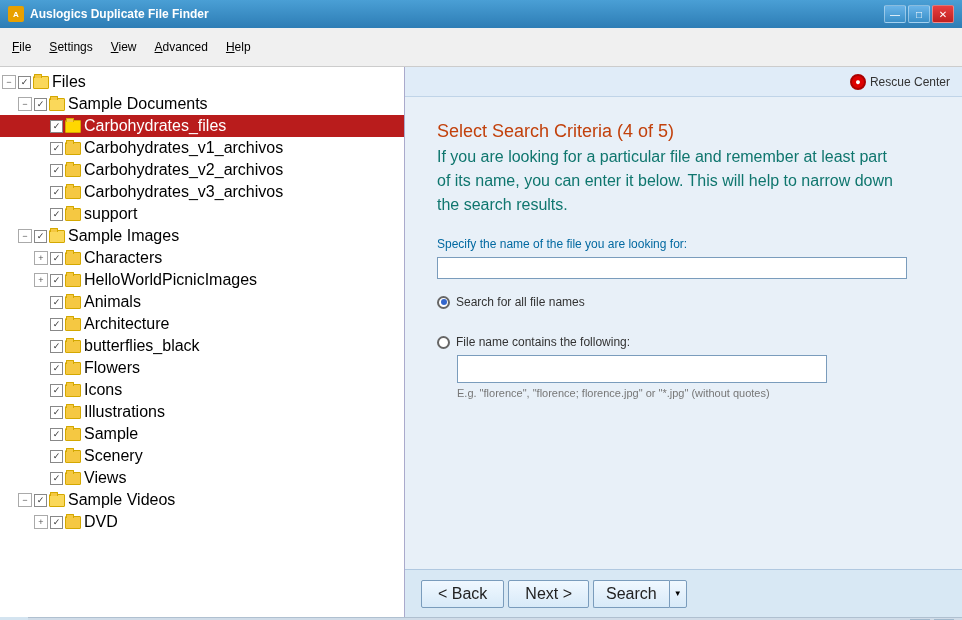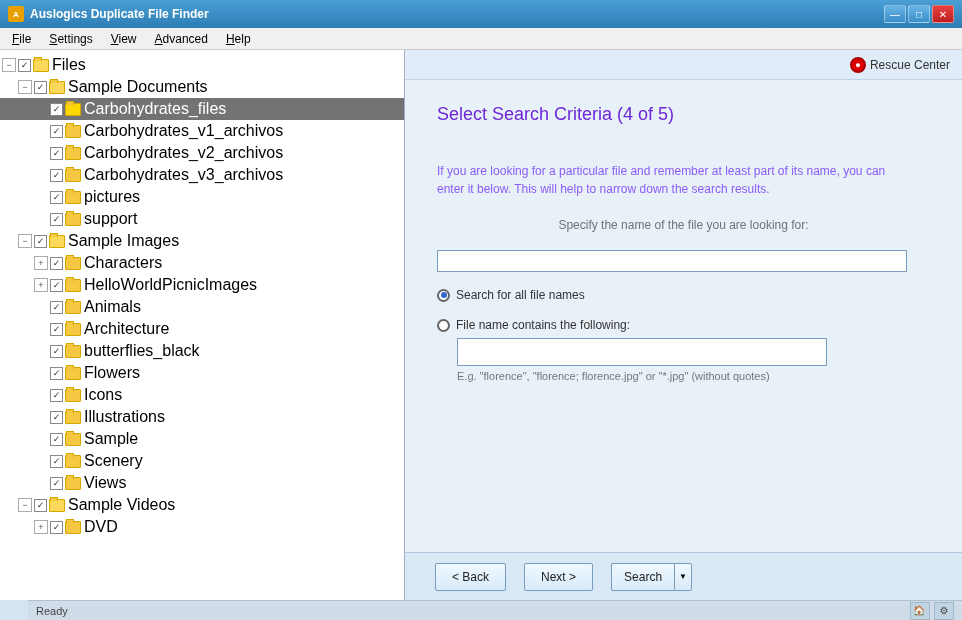--- a/index.html
+++ b/index.html
@@ -21,21 +21,21 @@
     .title-btn { width: 22px; height: 18px; border: 1px solid rgba(255,255,255,0.4); background: linear-gradient(to bottom, #6ab4e8, #3a8fc8); color: white; font-size: 10px; cursor: pointer; display: flex; align-items: center; justify-content: center; border-radius: 2px; }
     .title-btn.close { background: linear-gradient(to bottom, #e84040, #c02020); }
 
     
     .menu-bar {
       background: #f0f0f0;
       border-bottom: 1px solid #ccc;
       padding: 2px 4px;
       display: flex;
       gap: 2px;
-      height: 22px;
+      height: 39px;
       align-items: center;
     }
     .menu-item { padding: 2px 8px; font-size: 12px; cursor: pointer; border-radius: 2px; }
     .menu-item span { text-decoration: underline; }
 
     
     .main-container {
       display: flex;
       height: calc(620px - 28px - 22px - 20px);
     }
@@ -60,21 +60,21 @@
     .tree-container::-webkit-scrollbar-thumb { background: #b0c8e0; border: 1px solid #8ab; }
 
     .tree-item {
       display: flex;
       align-items: center;
       padding: 2px 2px;
       cursor: pointer;
       white-space: nowrap;
       min-height: 20px;
     }
-    .tree-item.selected { background: #737373; color: white; }
+    .tree-item.selected { background: #b91c1c; color: white; }
 
     .tree-indent { display: inline-block; width: 16px; flex-shrink: 0; }
     .tree-expand { width: 14px; height: 14px; display: inline-flex; align-items: center; justify-content: center; cursor: pointer; flex-shrink: 0; color: #555; font-size: 9px; border: 1px solid #aaa; background: white; margin-right: 2px; }
     .tree-expand.spacer { border: none; background: transparent; }
     .checkbox { width: 13px; height: 13px; border: 1px solid #888; background: white; display: inline-flex; align-items: center; justify-content: center; flex-shrink: 0; margin-right: 2px; }
     .checkbox.checked::after { content: '✓'; font-size: 9px; color: #333; }
     .folder-icon { width: 16px; height: 13px; background: #f5c842; border: 1px solid #d4a800; border-radius: 1px; margin-right: 3px; flex-shrink: 0; position: relative; display: inline-flex; }
     .folder-icon::before { content: ''; position: absolute; top: -3px; left: 0; width: 6px; height: 3px; background: #f5c842; border: 1px solid #d4a800; border-bottom: none; border-radius: 1px 1px 0 0; }
     .folder-icon.open { background: #fad85a; }
     .tree-label { font-size: 16px; }
@@ -98,34 +98,34 @@
       height: 30px;
     }
     .rescue-icon { width: 16px; height: 16px; border-radius: 50%; background: #d00; border: 2px solid #a00; display: inline-flex; align-items: center; justify-content: center; color: white; font-size: 9px; font-weight: bold; margin-right: 4px; }
     .rescue-label { font-size: 12px; color: #333; }
 
     .content-area {
       flex: 1;
       padding: 24px 32px;
       overflow-y: auto;
     }
-    .step-title { font-size: 18px; color: #6d28d9; margin-bottom: 37px; font-weight: normal; }
-    .description { font-size: 12px; color: #8b5cf6; line-height: 1.5; margin-bottom: 20px; max-width: 460px; }
-    .field-label { font-size: 12px; color: #737373; margin-bottom: 18px; text-align: center; }
+    .step-title { font-size: 18px; color: #c2410c; margin-bottom: 3px; font-weight: normal; }
+    .description { font-size: 16px; color: #0f766e; line-height: 1.5; margin-bottom: 20px; max-width: 460px; }
+    .field-label { font-size: 12px; color: #0369a1; margin-bottom: 6px; }
     .text-input-full {
       width: 100%;
       max-width: 470px;
       height: 22px;
       border: 1px solid #7a9cbc;
       background: white;
       padding: 2px 4px;
       font-size: 12px;
       outline: none;
     }
-    .radio-group { margin-top: 16px; display: flex; flex-direction: column; gap: 16px; }
+    .radio-group { margin-top: 16px; display: flex; flex-direction: column; gap: 26px; }
     .radio-option { display: flex; align-items: center; gap: 6px; font-size: 12px; color: #333; }
     .radio-btn { width: 13px; height: 13px; border-radius: 50%; border: 2px solid #666; background: white; display: inline-flex; align-items: center; justify-content: center; flex-shrink: 0; }
     .radio-btn.selected::after { content: ''; width: 6px; height: 6px; border-radius: 50%; background: #3366cc; display: block; }
 
     .filename-input-container { margin-left: 20px; margin-top: 6px; }
     .filename-input {
       width: 370px;
       height: 28px;
       border: 1px solid #7a9cbc;
       background: white;
@@ -143,25 +143,24 @@
       justify-content: flex-start;
       gap: 4px;
       align-items: center;
       height: 48px;
     }
     .btn {
       height: 28px;
       padding: 0 16px;
       border: 1px solid #7a9cbc;
       background: linear-gradient(to bottom, #f0f8ff, #d8eaf8);
-      font-size: 12px;
+      font-size: 16px;
       cursor: pointer;
       color: #222;
       border-radius: 2px;
-      margin-left: 14px;
     }
     .btn-search-container { display: flex; }
     .btn-search-main { border-right: none; border-radius: 2px 0 0 2px; padding: 0 12px; }
     .btn-search-dropdown {
       width: 18px;
       height: 28px;
       border: 1px solid #7a9cbc;
       background: linear-gradient(to bottom, #f0f8ff, #d8eaf8);
       cursor: pointer;
       display: flex;
@@ -252,28 +251,20 @@
           <span class="folder-icon"></span>
           <span class="tree-label">Carbohydrates_v2_archivos</span>
         </div>
         <div class="tree-item">
           <span class="tree-indent"></span>
           <span class="tree-indent"></span>
           <span class="tree-expand spacer"></span>
           <span class="checkbox checked"></span>
           <span class="folder-icon"></span>
           <span class="tree-label">Carbohydrates_v3_archivos</span>
-        </div>
-        <div class="tree-item">
-          <span class="tree-indent"></span>
-          <span class="tree-indent"></span>
-          <span class="tree-expand spacer"></span>
-          <span class="checkbox checked"></span>
-          <span class="folder-icon"></span>
-          <span class="tree-label">pictures</span>
         </div>
         <div class="tree-item">
           <span class="tree-indent"></span>
           <span class="tree-indent"></span>
           <span class="tree-expand spacer"></span>
           <span class="checkbox checked"></span>
           <span class="folder-icon"></span>
           <span class="tree-label">support</span>
         </div>
         <div class="tree-item">

